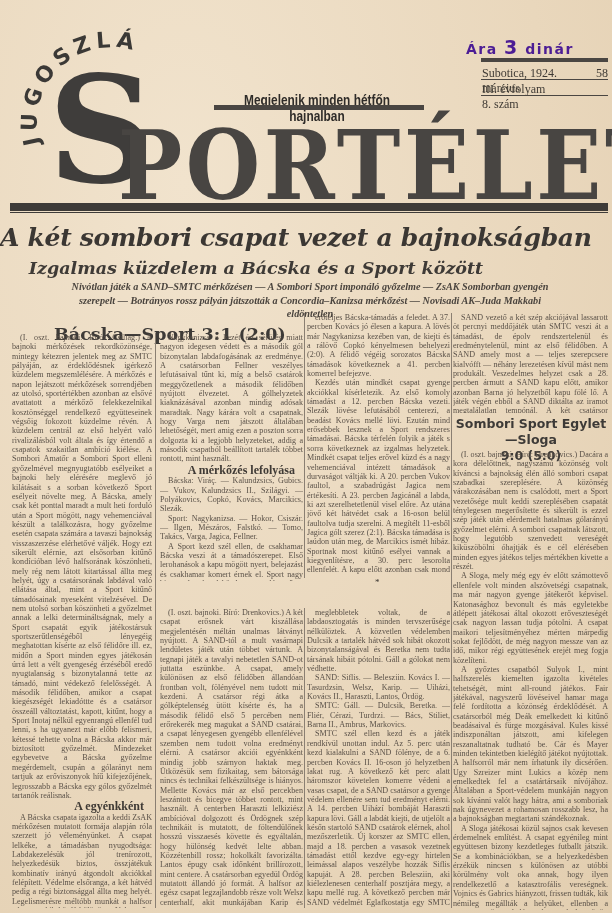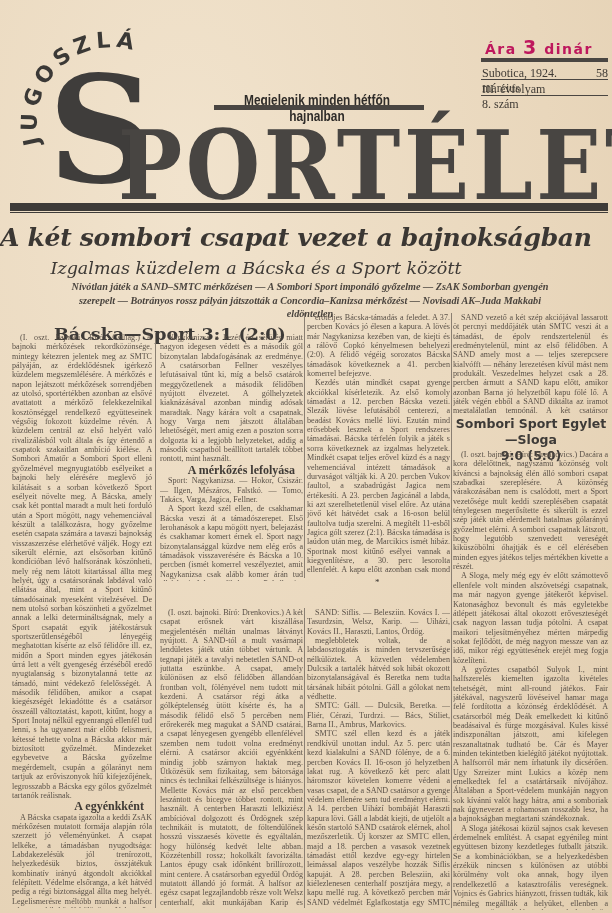--- a/index.html
+++ b/index.html
@@ -28,23 +28,23 @@
     font-size: 96px; line-height: 1; color: #484542;
     letter-spacing: 4px; transform: scaleX(0.89); transform-origin: left top;
   }
   .tagline {
     position: absolute; left: 210px; top: 92px; width: 214px; text-align: center;
     font-family: "Liberation Sans", sans-serif; font-weight: bold; font-size: 14.5px;
     color: #2f2c29; transform: scaleX(0.82); transform-origin: center;
   }
   .tagline-bar { position: absolute; left: 214px; top: 105px; width: 210px; height: 5px; background: #4a4642; }
   .price {
-    position: absolute; left: 485px; top: 36px;
+    position: absolute; left: 466px; top: 36px;
     font-family: "DejaVu Sans", sans-serif; font-weight: bold; font-size: 14px;
-    letter-spacing: 1.5px; color: #be185d; text-align: right;
+    letter-spacing: 1.5px; color: #4c1d95; text-align: right;
   }
   .price .num { font-size: 19px; }
   .price-bar { position: absolute; left: 481px; top: 58px; width: 127px; height: 4px; background: #4a4642; }
   .dateline {
     position: absolute; left: 482px; top: 66px; width: 126px;
     font-size: 12px; color: #3f3a34; display: flex; justify-content: space-between;
   }
   .rule-thin { position: absolute; left: 481px; width: 127px; height: 1px; background: #4a4642; }
   .issue {
     position: absolute; left: 482px; top: 82px; width: 126px;
@@ -54,21 +54,21 @@
   .mast-bar2 { position: absolute; left: 10px; top: 212px; width: 598px; height: 1px; background: #3e3b38; }
 
   
   .h1 {
     position: absolute; left: 0; top: 223px; width: 612px; text-align: left;
     font-family: "DejaVu Serif", serif; font-style: italic; font-weight: bold;
     font-size: 25px; color: #3b3733; letter-spacing: -0.3px;
   }
   .h2 {
     position: absolute; left: 0; top: 258px; width: 512px; text-align: center;
-    font-family: "DejaVu Serif", serif; font-style: italic; font-weight: normal;
+    font-family: "DejaVu Serif", serif; font-style: italic; font-weight: bold;
     font-size: 17.5px; color: #3e3a36;
   }
   .deck {
     position: absolute; left: 60px; top: 280px; width: 500px; text-align: center;
     font-style: italic; font-size: 10.2px; line-height: 13.5px; color: #4a443e; font-weight: bold;
   }
 
   
   .match-h {
     position: absolute; font-family: "DejaVu Sans", sans-serif; font-weight: bold; color: #3d3a37;
@@ -146,42 +146,43 @@
     <p>(I. oszt. bajnoki. Bíró: Csillag.) A bajnoki mérkőzések rekordközönsége, mintegy kétezren jelentek meg az SMTC pályáján, az érdeklődésnek igérkező küzdelem megszemlélésére. A mérkőzés e napon lejátszott mérkőzések sorrendjében az utolsó, sportértékben azonban az elsővé avattatott a mérkőző felekkezelnikal kosztönséggel rendelkező együtteseinek végsőig fokozott küzdelme révén. A küzdelem centrál az első helyért való rivalizálásból volt általa és így értendő a csapatok szakaitlan ambíció kiélése. A Sombori Amatőr a Sombori Sport elleni győzelmével megnyugtatóbb esélyeiket a bajnoki hely elérésére meglevő jó kilátásait s a sorban következő Sport esélyeit növelte meg. A Bácska, amely csak két ponttal maradt a mult heti forduló után a Sport mögött, nagy vehemenciával készült a találkozásra, hogy győzelme esetén csapata számára a tavaszi bajnokság visszaszerzése elérhetővé váljék. Hogy ezt sikerült elérnie, azt elsősorban kitűnő kondícióban lévő halfsorának köszönheti, mely rég nem látott kitartással állta meg helyét, úgy a csatársorának labdával való ellátása által, mint a Sport kitűnő támadósainak nyeseként vitelzésével. De nem utolsó sorban köszönheti a győzelmet annak a lelki determináltságnak, mely a Sport csapatát egyik játékostársuk sportszerűtlenségéből lényegéig meghatottan kísérte az első félidőre ill. ez, midőn a Sport minden egyes játékosán úrrá lett a vélt gyengeség érzéséből eredő nyugtalanság s bizonytalanná tette az támadó, mint védekező felelősségét. A második félidőben, amikor a csapat kiegészségét lekiadóttte és a csatársor összeáll változtatást, kapott, kitűnt, hogy a Sport Inotaj nélkül egyenrangú ellenfél tud lenni, s ha ugyanezt már előbb felismeri, kétessé tehette volna a Bácska akkor már biztosított győzelmét. Mindezeket egybevetve a Bácska győzelme megérdemelt, csupán a gólarányt nem tartjuk az erőviszonyok híű kifejezőjének, legrosszabb a Bácska egy gólos győzelmét tartanók reálisnak.</p>
     <p class="sub">A egyénkként</p>
     <p>A Bácska csapata igazolta a keddi ZsAK mérkőzésen mutatott formája alapján róla szerzett jó véleményünket. A csapat lelkéke, a támadásban nyugodtsága: Labdakezelésük jól trenírozott, helyezkedésük biztos, összjátékuk kombinatív irányú átgondolt akciókkal felépített. Védelme elsőranga, a két hátvéd pedig a régi biztonsággal állta meg helyét. Legelismerésre méltóbb munkát a halfsor végezte, akik közül különösen Vukov tűnt ki fáradhatatlan agilitásával. Kalundzsics II. a centerhalf összeráz labdaelosztogatásával dobta előre csatársorát, míg Szilágyinak föleg a védelemben jutott szerepe. A csatársor átgondolt támadásainak irányításában Marcsikics a főerőm, kívüle Kovács és Slezák voltak a támadósor fűzérsége. Copkó a mezőnyben jó volt, de kapu előtt néhányszor súlyosan hibázott. Polyákovics volt a csatársor leggyengébb embere.</p>
 
   </div>
   <div class="vrule" style="left:155px; top:333px; height:575px;"></div>
 
   <div class="col c2">
     <p>Nagykanizsa a kezét ért sérülés miatt nagyon idegesen védett és a második gól bizonytalan labdafogásának az eredménye. A csatársorban Fellner veszélyes lefutásaival tűnt ki, míg a belső csatárok meggyőzetlenek a második félidőben nyújtott élvezetet. A gólhelyzetek kiaknázásával azonban mindig adósak maradtak. Nagy kárára volt a csapatnak, hogy Varga nem játszott általában lehetőségét, mert amig ezen a poszton sorra dolgozta ki a legjobb helyzeteket, addig a második csapatból beállított tartalék többet rontott, mint használt.</p>
     <p class="sub">A mérkőzés lefolyása</p>
+    <p>Bácska: Viráç. — Kalundzsics, Gubics. — Vukov, Kalundzsics II., Szilágyi. — Polyákovics, Copkó, Kovács, Marcikics, Slezák.</p>
     <p>Sport: Nagykanizsa. — Hokor, Csiszár. — Ilgen, Mészáros, Falstkó. — Tomo, Takács, Varga, Jagica, Fellner.</p>
     <p>A Sport kezd szél ellen, de csakhamar Bácska veszi át a támadószerepet. Első lerohanások a kapu mögött nyert, belejazást és csakhamar komert érnek el. Sport nagy bizonytalansággal küzdve nem elég erős a támadások visszaverésére és Bácska a 10. percben (ismét komerrel veszélyeztet, amit Nagykanizsa csak alább komer árán tud elhárítani. A harmadik komert Polyákovics fejjel juttatja gólba értékesíti (1:0). Sport ellentámadása komerrel végződik, amit Viráç véd. A 19. percben komer Sport ellen, a 24. percben Marcikics biztos helyzetből fölé lő. A 26. percben esik az első komoly Sport-támadás, amely meleg helyzetet eredményez. Viráç kapufa előtt, 29. perc Sport támadása komert eredményez. Sport még egy erélyes akciótára</p>
   </div>
   <div class="vrule" style="left:304px; top:313px; height:265px;"></div>
 
   <div class="col c3">
     <p>erőteljes Bácska-támadás a feledet. A 37. percben Kovács jó élesen a kapura. A lövés már Nagykanizsa kezében van, de kiejti és a rálövő Copkó kényelmesen behelyezi (2:0). A félidő végéig sorozatos Bácska támadások következnek a 41. percben komerrel befejezve.</p>
     <p>Kezdés után mindkét csapat gyenge akciókkal kísérletezik. Az első komoly támadást a 12. percben Bácska vezeti. Slezák lövése lefutásából centerezi, a beadást Kovács mellé lövi. Ezután mind erősebbek lesznek a Sport rendszeres támadásai. Bácska térfelén folyik a játék s sorra következnek az izgalmas helyzetek. Mindkét csapat teljes erővel küzd és a nagy vehemenciával intézett támadások a durvaságot váltják ki. A 20. percben Vukov faultol, a szabadrúgást Jagica nem értékesíti. A 23. percben Jagicánál a labda, ki azt szerelhetetlenül visel előre. Az utána jövő két hátvédet csak a 16-oson belül faultolva tudja szerelni. A megítélt 11-esből Jagica gólt szerez (2:1). Bácska támadása is laúdon után meg, de Marcikics ismét hibáz. Sportnak most kitűnő esélyei vannak a kiegyenlítésre, a 30. perc lesorolta ellenfelét. A kapu előtt azonban csak mond a csatárok lövékésze. A 39. perc komerre után Bácska is felszabadul s szép akcióval jut el Sport kapujáig, ahol Bakov komerra menti. Slezák gyönyörű lövését Nagykanizsa bravúrral védi. A 24. percben Marcikics lövése kapufáról a kapu fölött szívit el. Sportban bent s kapkodás lép fel és a hátvédek minden erőfeszítése sem tudja a csapatot tűzbe venni. A 41. percben Slezák királyian megszökik, komerrel centerezett labdáját Kovácsnak kerül, ki azt gyönyörűen behelyezi (3:1). A mérkőzés Bácska támadással ér véget.</p>
   </div>
   <div class="star">*</div>
   <div class="vrule" style="left:451px; top:313px; height:595px;"></div>
 
 
   <div class="col c2b">
     <p>(I. oszt. bajnoki. Bíró: Drenkovics.) A két csapat erősnek várt kiszállása megjelentésén méltán unalmas látványt nyújtott. A SAND-tól a mult vasárnapi lendületes játék után többet vártunk. A tegnapi játék a tavalyi nebetetlen SAND-ot juttatta eszünkbe. A csapat, amely különösen az első félidőben állandóan frontban volt, fölényével nem tudott mit kezdeni. A csatársor régi átka a gólképtelenség ütött kísérte és, ha a második félidő első 5 percében nem erőrekerék meg magukat a SAND csatárai, a csapat lényegesen gyengébb ellenfélével szemben nem tudott volna eredményt elérni. A csatársor akciói egyénkként mindig jobb szárnyon haktak meg. Ütközésük sem fizikaitag, sem bátorsága nincs és technikai felkészültsége is hiányos. Mellette Kovács már az első percekben leszántott és bicegve többet rontott, mint használt. A centerben Haraszti lelkiziész ambícióval dolgozott és Ördögnek szép technikáit is mutatott, de föltendülőnek hosszú visszaesés követte és egyáltalán, hogy hülönség kedvét lelte abban. Közzétenbill rossz; hokolkált favorizálta. Lantos épugy csak időnként brillírozott, mint centere. A csatársorban egyedül Ördög mutatott állandó jó formát. A halfsor az egész csapat legzajlandobb része volt Welsz centerhalf, akit munkájában Karip és Tasurdzsin kellőképpen segítettek. A közvetlen védelem csak a második félidőben volt sokszor elfoglalva. Belesziin betegen játszotta le a mérkőzést és ezzel magyarázhatjuk meg többször nem sikerült rugásait. Kovács I. és Siflis kifogástalanul játszottak.</p>
 
   </div>
   <div class="vrule" style="left:304px; top:608px; height:300px;"></div>
 
   <div class="col c3b">
+    <p>meglebbletek voltak, de a labdaosztogatás is minden tervszerűsége nélkülöztek. A közvetlen védelemben Dulcsik a tartalék hátvéd sok hibát okozott bizonytalanságával és Beretka nem tudta társának hibáit pótolni. Gáll a gólokat nem védhette.</p>
     <p>SAND: Siflis. — Belesziin. Kovács I. — Tasurdzsin, Welsz, Karip. — Uiházi, Kovács II., Haraszti, Lantos, Ördög.</p>
-    <p>meglebbletek voltak, de a labdaosztogatás is minden tervszerűsége nélkülöztek. A közvetlen védelemben Dulcsik a tartalék hátvéd sok hibát okozott bizonytalanságával és Beretka nem tudta társának hibáit pótolni. Gáll a gólokat nem védhette.</p>
     <p>SMTC: Gáll. — Dulcsik, Beretka. — Fliér, Cérazi, Turdrzi. — Bács, Stiliet, Barna II., Ambrus, Markovics.</p>
     <p>SMTC szél ellen kezd és a játék rendkívül unottan indul. Az 5. perc után kezd kialakulni a SAND fölénye, de a 6. percben Kovács II. 16-oson jó helyzetben lakat rug. A következő két perc alatt háromszor követelen komerre védeni a vasas csapat, de a SAND csatársor a gyenge védelem ellenére sem tud eredményt elérni. A 14. percben Uihází bombáját Haraszti kapura lövi. Gáll a labdát kiejti, de utjelölt a későn startoló SAND csatárok elérnek, ahol mezőszerletik. Új korszer az SMTC ellen, majd a 18. percben a vasasok vezetnek támadást ettől kezdve egy-egy hirtelen leimással alapos veszélybe hozzák Siflis kapuját. A 28. percben Belesziin, aki kiélezlenesen centerhalf posztjára megy, a kapu mellé rug. A következő percben már SAND védelmét Eglafkostatja egy SMTC támadás, sőt a 32. percben Markovics gyönyörű lövését csak a kapufa védi. A gólveszély új energiát önt a SAND-ba és a félidő sorozatos SAND támadásokkal végződik.</p>
 
   </div>
 
   <div class="col c4">
     <p>SAND vezető a két szép akciójával lassarott öt percnyi meddőjáték után SMTC veszi át a támadást, de épolv rendszertelenül és eredménytelenül, mint az első félidőben. A SAND amely most a — teljes szerepcsere kialvófft — néhány lerezetésen kívül mást nem produkált. Veszedelmes helyzet csak a 28. percben ármutt a SAND kapu előtt, amikor azonban Barna jó helyzetből kapu fölé lő. A játék végén ebből a SAND diktálta az iramot megtalálatlan tempónál. A két csatársor gólképtelenségben versenyez.</p>
 
   </div>
   <div class="match-h mh-3">

